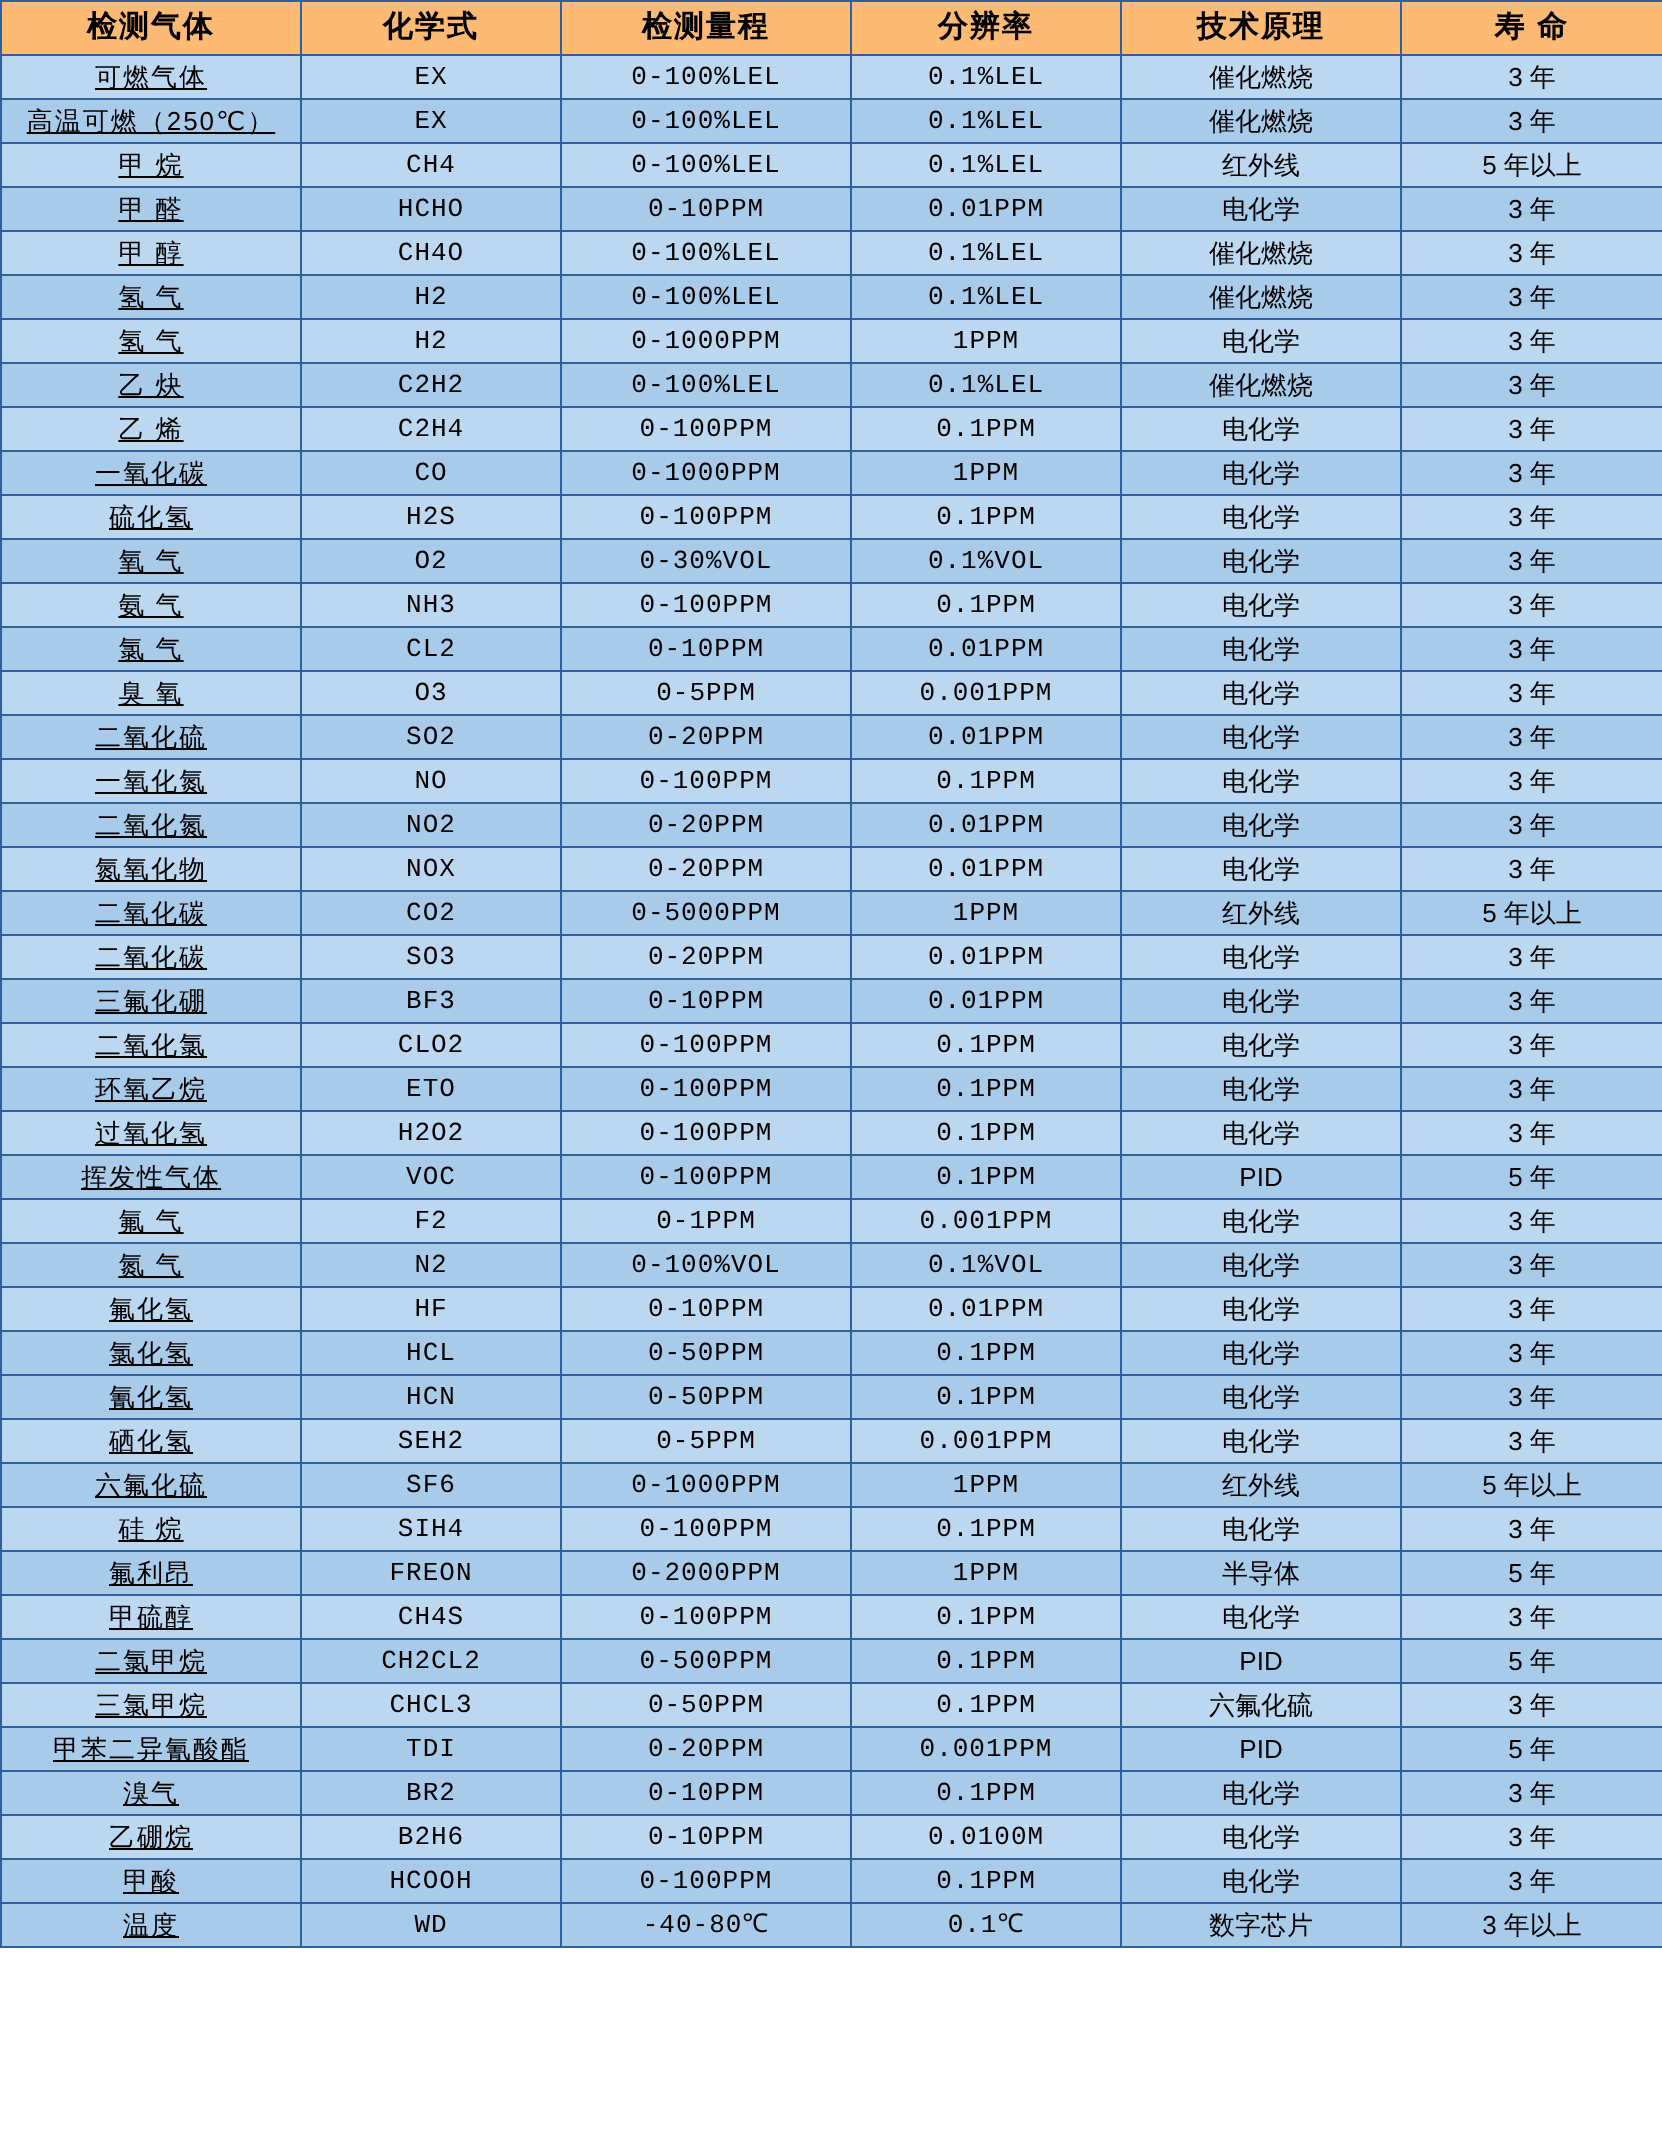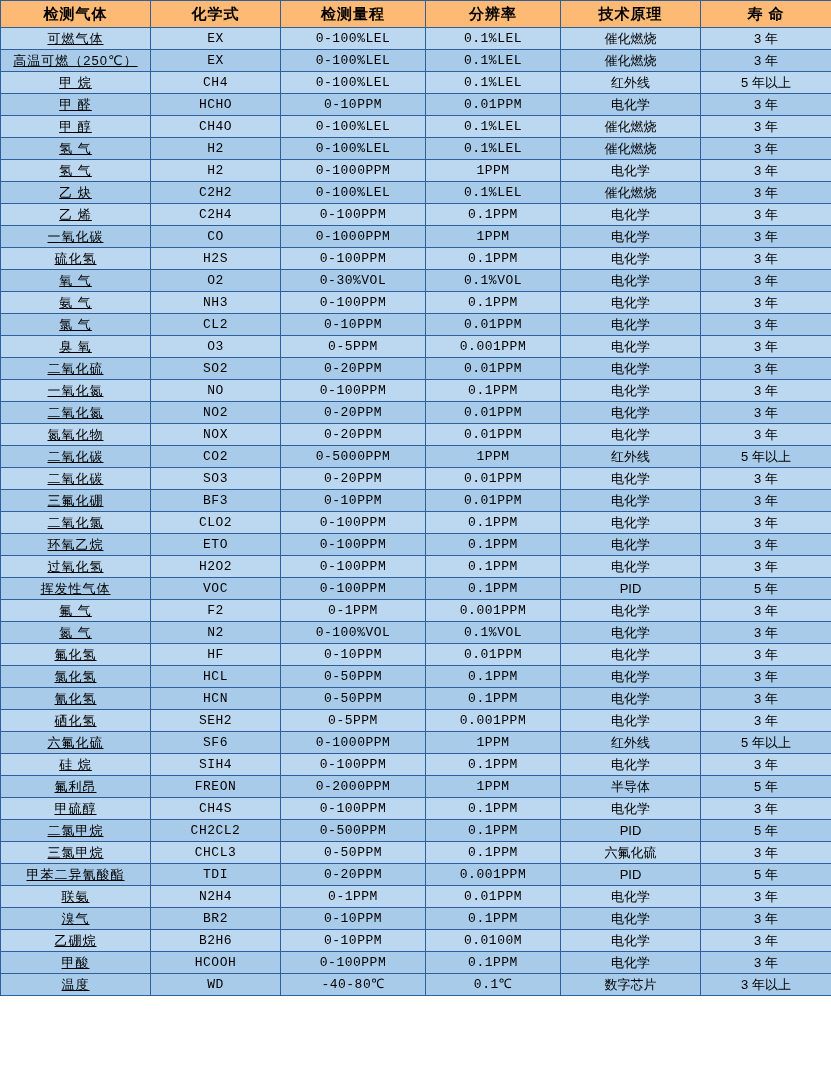--- a/index.html
+++ b/index.html
@@ -386,28 +386,20 @@
         <td>3 年</td>
       </tr>
       <tr class="alt">
         <td class="name">甲苯二异氰酸酯</td>
         <td class="mono">TDI</td>
         <td class="mono">0-20PPM</td>
         <td class="mono">0.001PPM</td>
         <td>PID</td>
         <td>5 年</td>
       </tr>
-      <tr>
-        <td class="name">联氨</td>
-        <td class="mono">N2H4</td>
-        <td class="mono">0-1PPM</td>
-        <td class="mono">0.01PPM</td>
-        <td>电化学</td>
-        <td>3 年</td>
-      </tr>
       <tr class="alt">
         <td class="name">溴气</td>
         <td class="mono">BR2</td>
         <td class="mono">0-10PPM</td>
         <td class="mono">0.1PPM</td>
         <td>电化学</td>
         <td>3 年</td>
       </tr>
       <tr>
         <td class="name">乙硼烷</td>

